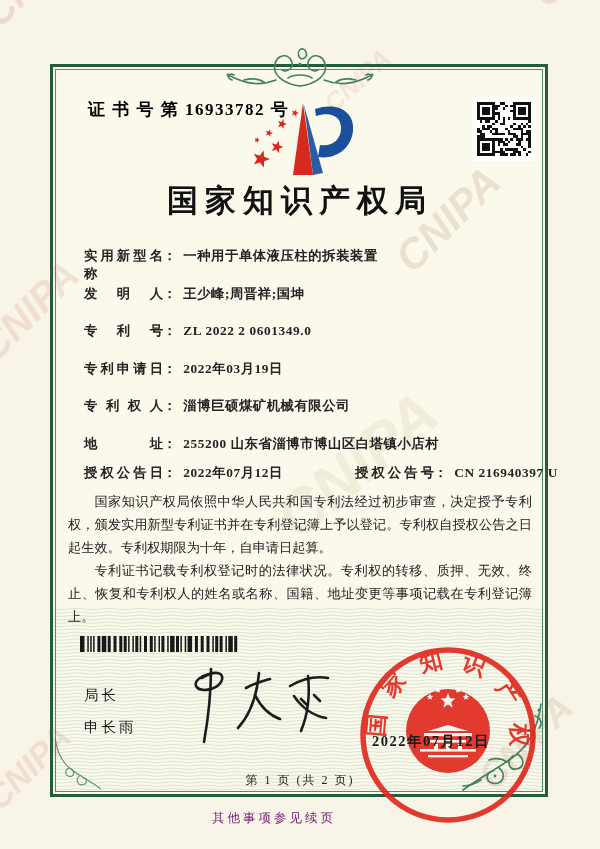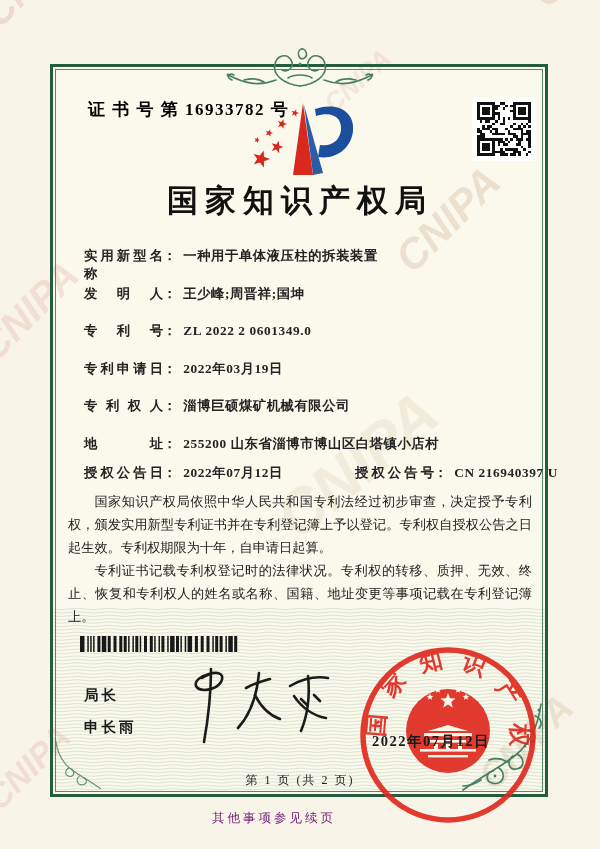--- a/index.html
+++ b/index.html
@@ -62,21 +62,21 @@
   #grant-row .pair { display:flex; align-items:baseline; }
   #grant-row .pair + .pair { margin-left:32px;justify-content:flex-end; }
 
   #paras { left:68px; top:490px; width:464px; font-size:13.2px; line-height:23px;
            color:#222; text-align:justify; }
   #paras p { text-indent:2em; }
 
   #barcode { left:80px; top:636px; width:162px; height:16px; position:absolute; z-index:4;}
 
   #officer { left:84px; top:686px; font-family:"Liberation Sans","DejaVu Sans",sans-serif;
-             font-size:14.5px; font-weight:700; letter-spacing:3px; color:#1c1c1c; }
+             font-size:14.5px; font-weight:400; letter-spacing:3px; color:#1c1c1c; }
   #officer div { margin-bottom:13px; }
 
   #signature { left:150px; top:664px; width:200px; height:95px; position:absolute; z-index:4;}
 
   #seal { left:358px; top:645px; width:180px; height:180px; position:absolute; z-index:5; opacity:.9;}
   #seal-date { left:372px; top:732px; font-size:14.5px; letter-spacing:1.5px; font-weight:600;
                color:#1a1a1a; z-index:6; }
 
   #footer-page { left:0; top:772px; width:600px; text-align:center; font-size:12px;
                  letter-spacing:2px; color:#222; }

